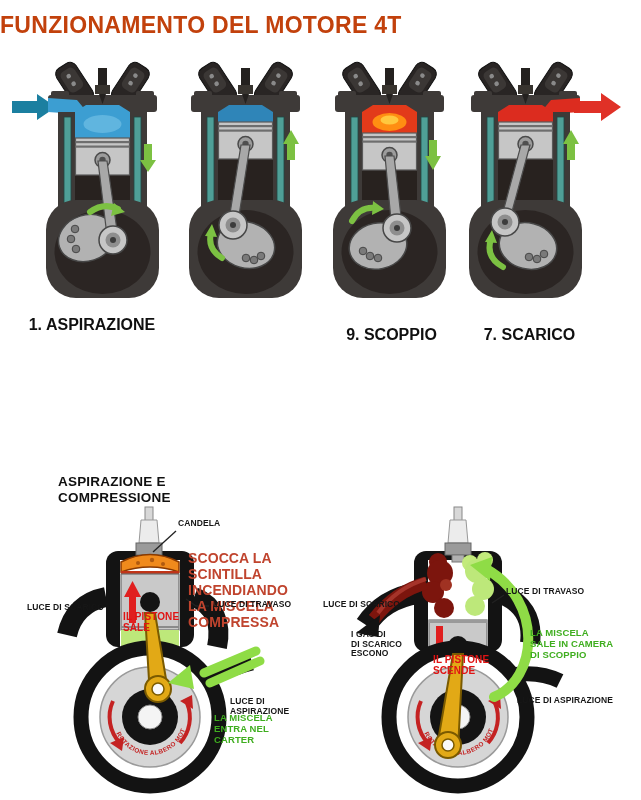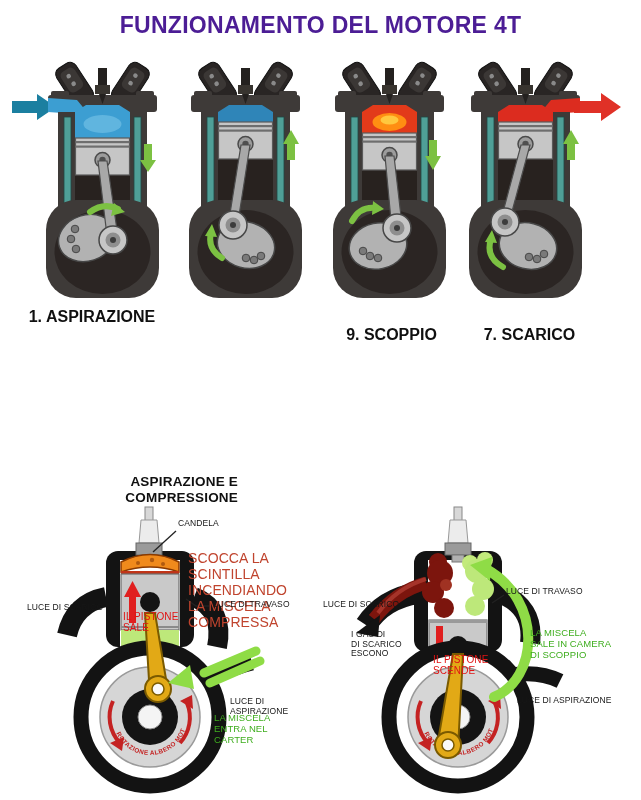--- a/index.html
+++ b/index.html
@@ -1,22 +1,22 @@
 <!DOCTYPE html>
 <html><head>
 <meta charset="utf-8">
 <style>
   html,body{margin:0;padding:0;background:#fff}
   #page{width:641px;height:800px;position:relative;background:#ffffff;
         font-family:"Liberation Sans",sans-serif;overflow:hidden}
   .abs{position:absolute}
-  .ttl{font-weight:bold;font-size:23px;color:#4c1d95;text-align:center;width:100%;letter-spacing:.3px;white-space:nowrap}
+  .ttl{font-weight:bold;font-size:23px;color:#c2410c;text-align:left;width:100%;letter-spacing:.3px;white-space:nowrap}
   .cap{font-weight:bold;font-size:16px;color:#101010;text-align:center;white-space:nowrap}
-  .sub{font-weight:bold;font-size:13.5px;color:#101010;text-align:right;white-space:pre-line;line-height:1.18;letter-spacing:.2px}
-  .lbl{position:absolute;font-weight:normal;font-size:8.5px;color:#161616;white-space:pre-line;line-height:1.14;letter-spacing:.1px}
+  .sub{font-weight:bold;font-size:13.5px;color:#101010;text-align:left;white-space:pre-line;line-height:1.18;letter-spacing:.2px}
+  .lbl{position:absolute;font-weight:bold;font-size:8.5px;color:#161616;white-space:pre-line;line-height:1.14;letter-spacing:.1px}
   .lbl.red{color:#c0442e;font-size:14px}
   .lbl.hot{color:#e01414;font-size:10px;line-height:1.05}
   .lbl.grn{color:#3fae1f;font-size:9.5px}
   svg{position:absolute;overflow:visible}
   svg text{font-family:"Liberation Sans",sans-serif;font-weight:bold}
 </style>
 </head>
 <body>
 
 <div id="page">
@@ -265,21 +265,21 @@
         <circle cx="37" cy="162" r="7.5" fill="#8e8e8e"></circle>
         <circle cx="37" cy="162" r="3" fill="#3c3c3c"></circle>
     </g>
     <polygon points="95,84 103,70 111,84 107,84 107,100 99,100 99,84" fill="#7cc142"></polygon>
     <g>
       <path d="M35,207 Q17,197 23,179" stroke="#7cc142" stroke-width="6" fill="none" stroke-linecap="round"></path>
       <polygon points="17,182 24,170 29,183" fill="#7cc142"></polygon>
     </g>
   </svg>
 
-  <div class="abs cap" style="left:28px;top:308px;width:128px">1. ASPIRAZIONE</div>
+  <div class="abs cap" style="left:28px;top:316px;width:128px">1. ASPIRAZIONE</div>
   <div class="abs cap" style="left:344px;top:326px;width:95px">9. SCOPPIO</div>
   <div class="abs cap" style="left:482px;top:326px;width:95px">7. SCARICO</div>
 
   <div class="abs sub" style="left:58px;top:474px;width:180px">ASPIRAZIONE E
 COMPRESSIONE</div>
 
   <div class="abs" style="left:0;top:505px;width:320px;height:295px">
     <svg style="left:0;top:0" width="320" height="295" viewBox="0 0 320 295">
       <g>
         <path d="M106,92 C 86,96 72,108 67,130" stroke="#131313" stroke-width="20" fill="none"></path>

